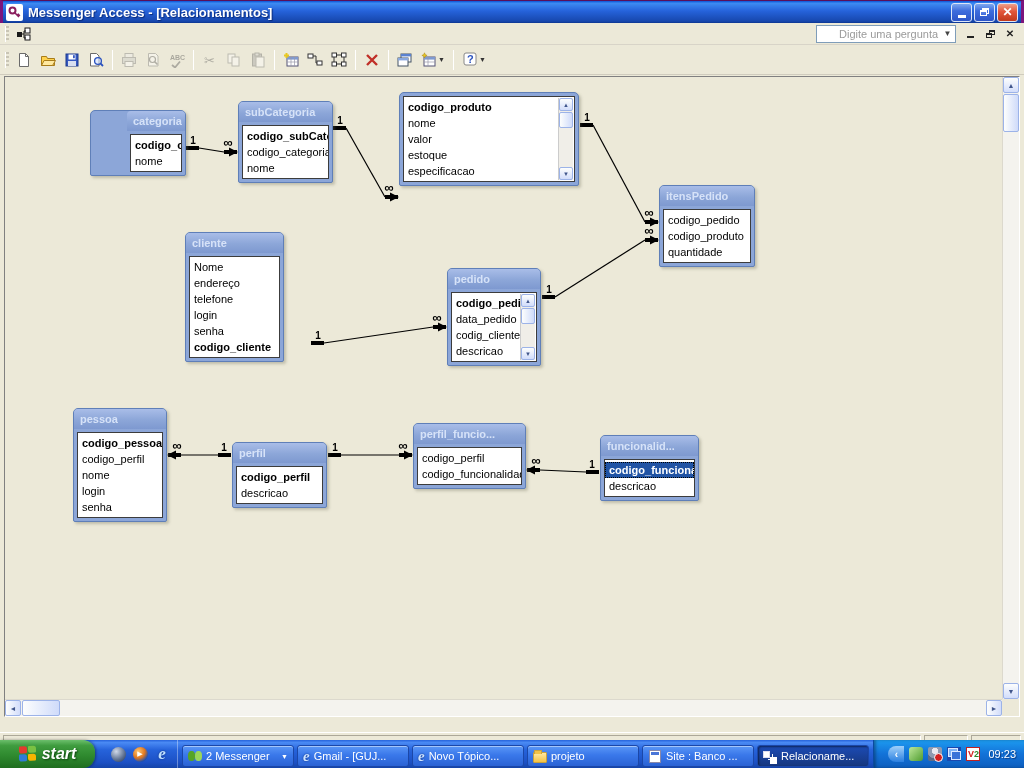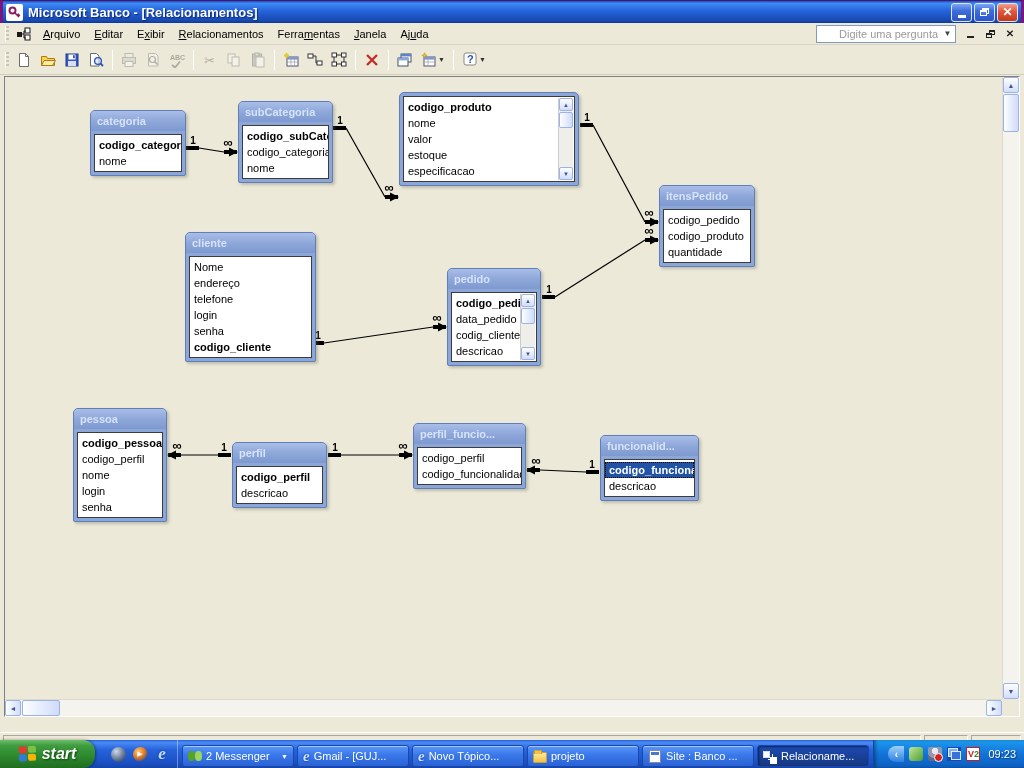--- a/index.html
+++ b/index.html
@@ -152,21 +152,21 @@
 
 <div class="screen">
 
   <div class="titlebar">
     <span class="app-icon">
       <svg width="13" height="13" viewBox="0 0 13 13">
           <circle cx="4.5" cy="4.5" r="3" fill="none" stroke="#8a1f5e" stroke-width="2"></circle>
           <path d="M6.5 6.5 L11 11 M9 9 l2 -1 M10 10 l2 -1" stroke="#8a1f5e" stroke-width="1.6" fill="none"></path>
         </svg>
     </span>
-    <span class="title-text">Microsoft Banco - [Relacionamentos]</span>
+    <span class="title-text">Messenger Access - [Relacionamentos]</span>
     <span class="winbtns">
       <span class="wbtn">
           <span class="glyph-min"></span>
         </span>
       <span class="wbtn">
           <span class="glyph-restore">
             <i></i>
             <i></i>
           </span>
         </span>
@@ -177,29 +177,20 @@
   <div class="menubar">
     <span class="drag-handle"></span>
     <span style="margin:0 4px; display:flex;">
       <svg width="16" height="14" viewBox="0 0 16 14">
           <rect x="1" y="5" width="5" height="5" fill="#1a1a1a"></rect>
           <rect x="9" y="1" width="5" height="5" fill="#fff" stroke="#1a1a1a"></rect>
           <rect x="9" y="8" width="5" height="5" fill="#fff" stroke="#1a1a1a"></rect>
           <path d="M6 7 h2 v-3 h2 M8 7 v4 h2" stroke="#1a1a1a" fill="none"></path>
         </svg>
     </span>
-    <span style="display:flex;">
-        <span class="menu-item"><u>A</u>rquivo</span>
-        <span class="menu-item"><u>E</u>ditar</span>
-        <span class="menu-item">E<u>x</u>ibir</span>
-        <span class="menu-item"><u>R</u>elacionamentos</span>
-        <span class="menu-item">Ferra<u>m</u>entas</span>
-        <span class="menu-item"><u>J</u>anela</span>
-        <span class="menu-item">Aj<u>u</u>da</span>
-      </span>
     <span class="menu-right">
       <span class="askbox">
         <span class="ask-text">Digite uma pergunta</span>
         <span class="dd-arrow">▼</span>
       </span>
       <span class="child-btns">
         <span class="cbtn">
             <span class="cglyph-min"></span>
           </span>
         <span class="cbtn">
@@ -388,21 +379,21 @@
           <polygon points="408,378 399,373.5 399,382.5" fill="#000"></polygon>
           <text x="330" y="374" font-size="10" font-weight="bold" text-anchor="middle" fill="#000">1</text>
           <text x="398" y="373" font-size="13" font-weight="bold" text-anchor="middle" fill="#000">∞</text>
           <line x1="581" y1="395" x2="535" y2="393" stroke="#000" stroke-width="1.2"></line>
           <line x1="594" y1="395" x2="581" y2="395" stroke="#000" stroke-width="4"></line>
           <line x1="522" y1="393" x2="535" y2="393" stroke="#000" stroke-width="4"></line>
           <polygon points="521,393 530,388.5 530,397.5" fill="#000"></polygon>
           <text x="587" y="391" font-size="10" font-weight="bold" text-anchor="middle" fill="#000">1</text>
           <text x="531" y="388" font-size="13" font-weight="bold" text-anchor="middle" fill="#000">∞</text>
         </svg>
-    <div class="tbl" style="left: 85px; top: 33px; width: 96px;">
+    <div class="tbl" style="left: 85px; top: 33px; width: 96px; padding-left: 36px;">
           <div class="tbl-h">categoria</div>
           <div class="tbl-b">
             <div class="fld pk">codigo_categoria</div>
             <div class="fld">nome</div>
           </div>
         </div>
         <div class="tbl" style="left: 233px; top: 24px; width: 95px;">
           <div class="tbl-h">subCategoria</div>
           <div class="tbl-b">
             <div class="fld pk">codigo_subCategoria</div>
@@ -426,21 +417,21 @@
           </div>
         </div>
         <div class="tbl" style="left: 654px; top: 108px; width: 96px;">
           <div class="tbl-h">itensPedido</div>
           <div class="tbl-b">
             <div class="fld">codigo_pedido</div>
             <div class="fld">codigo_produto</div>
             <div class="fld">quantidade</div>
           </div>
         </div>
-        <div class="tbl" style="left: 180px; top: 155px; width: 131px;">
+        <div class="tbl" style="left: 180px; top: 155px; width: 99px;">
           <div class="tbl-h">cliente</div>
           <div class="tbl-b">
             <div class="fld">Nome</div>
             <div class="fld">endereço</div>
             <div class="fld">telefone</div>
             <div class="fld">login</div>
             <div class="fld">senha</div>
             <div class="fld pk">codigo_cliente</div>
           </div>
         </div>

